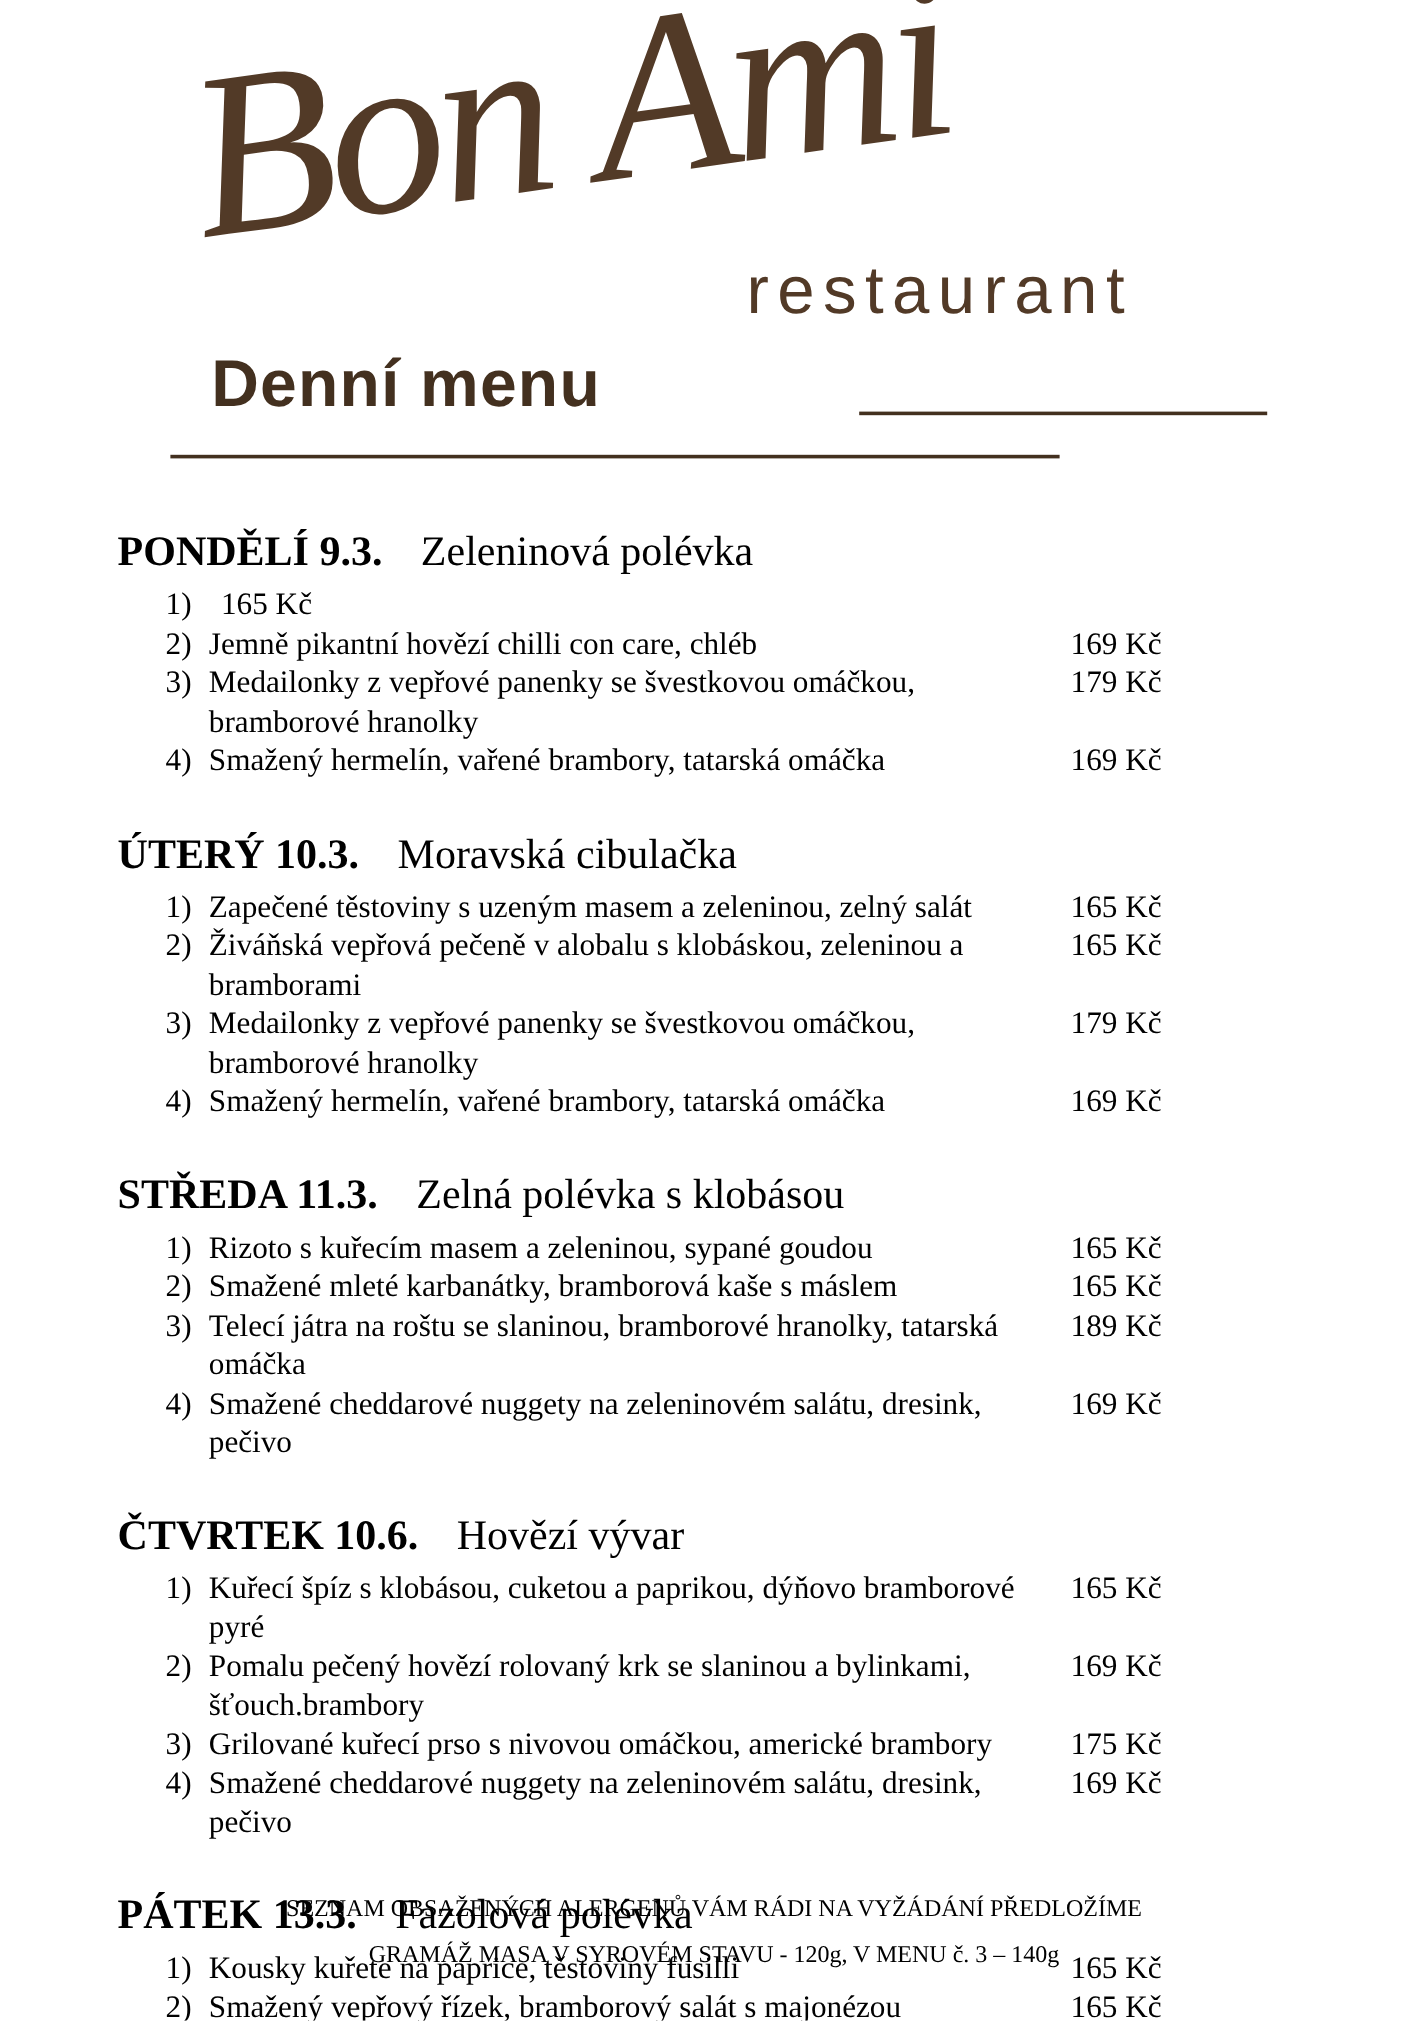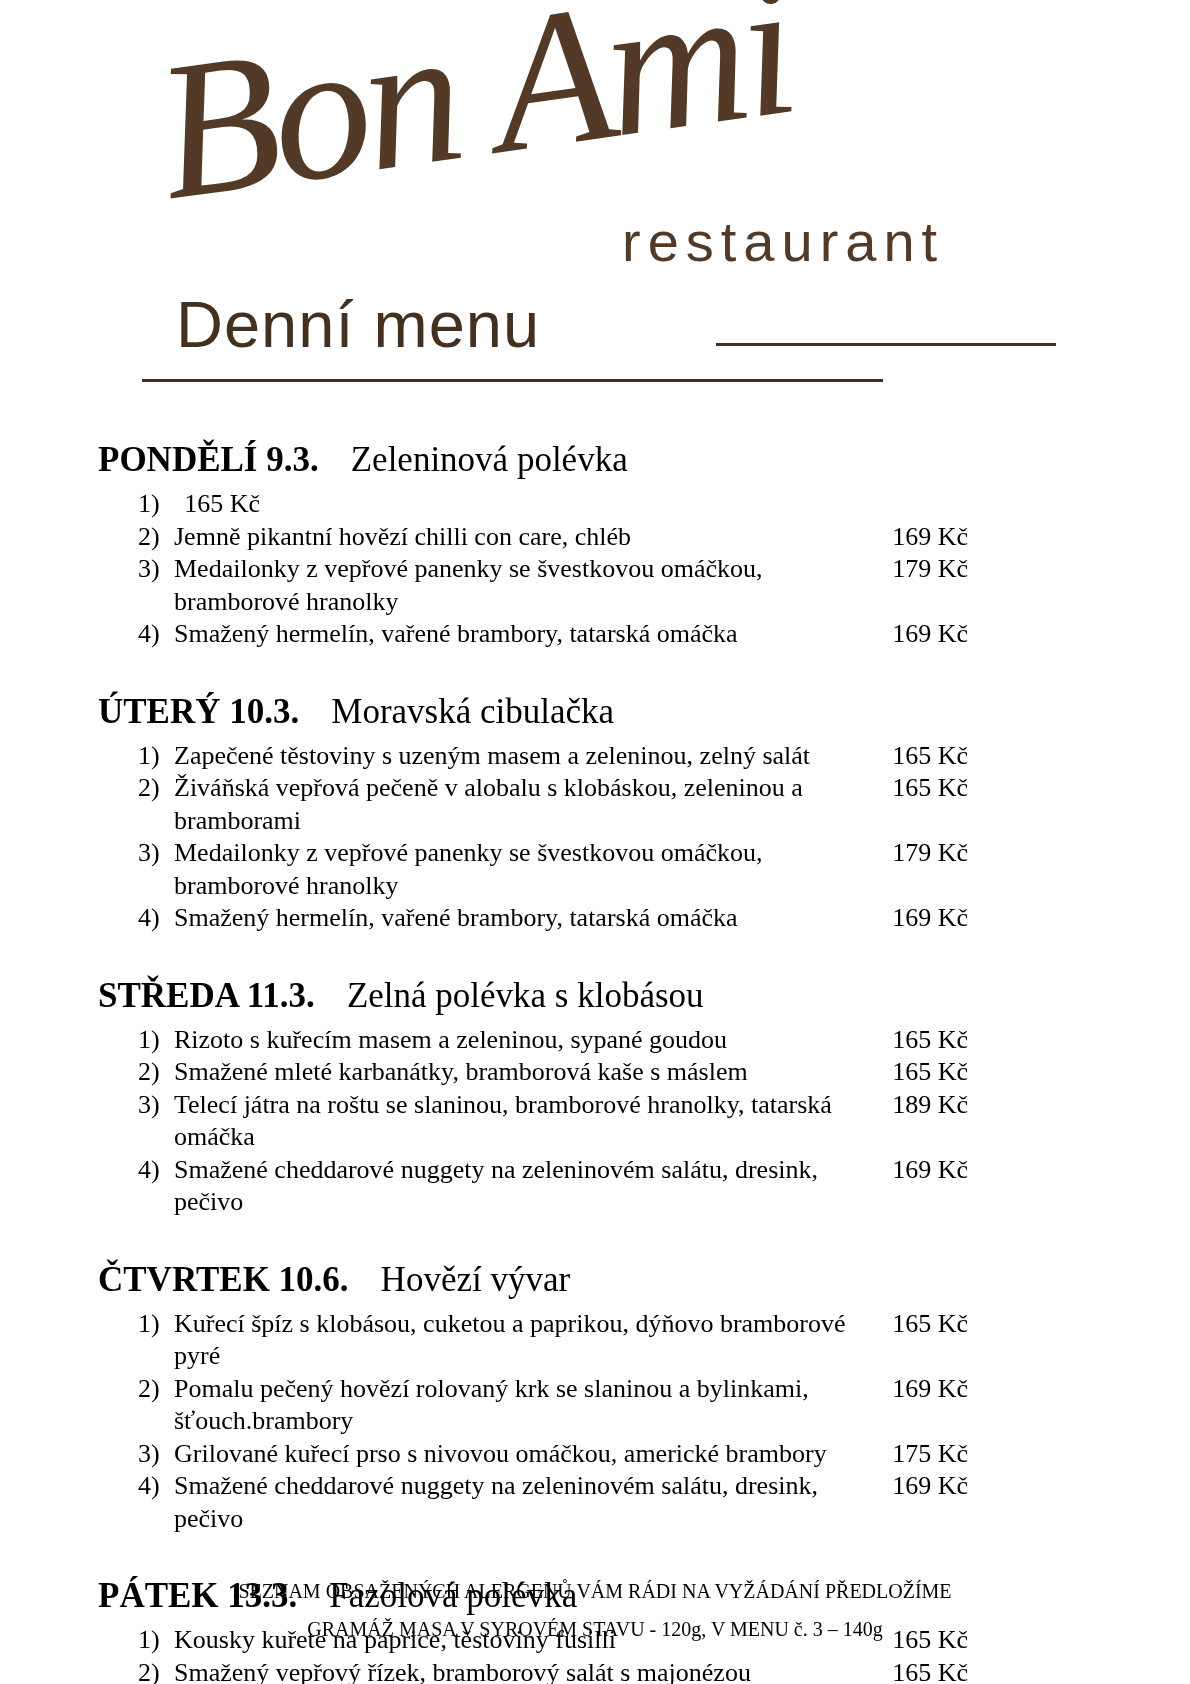--- a/index.html
+++ b/index.html
@@ -31,22 +31,22 @@
     position:absolute;left:622px;top:214px;
     font-family:"Liberation Sans", sans-serif;
     font-size:56px;line-height:1;
     letter-spacing:7px;
     color:var(--brown);
     white-space:nowrap;
   }
   .menu-title{
     position:absolute;left:176px;top:292px;
     font-family:"Liberation Sans", sans-serif;
-    font-weight:normal;
-    font-size:65px;line-height:1;
+    font-weight:bold;
+    font-size:55px;line-height:1;
     letter-spacing:1px;
     color:var(--brown-dark);
     white-space:nowrap;
   }
   .rule-right{
     position:absolute;left:716px;top:343px;
     width:340px;height:3px;background:var(--brown-dark);
   }
   .rule-left{
     position:absolute;left:142px;top:379px;

